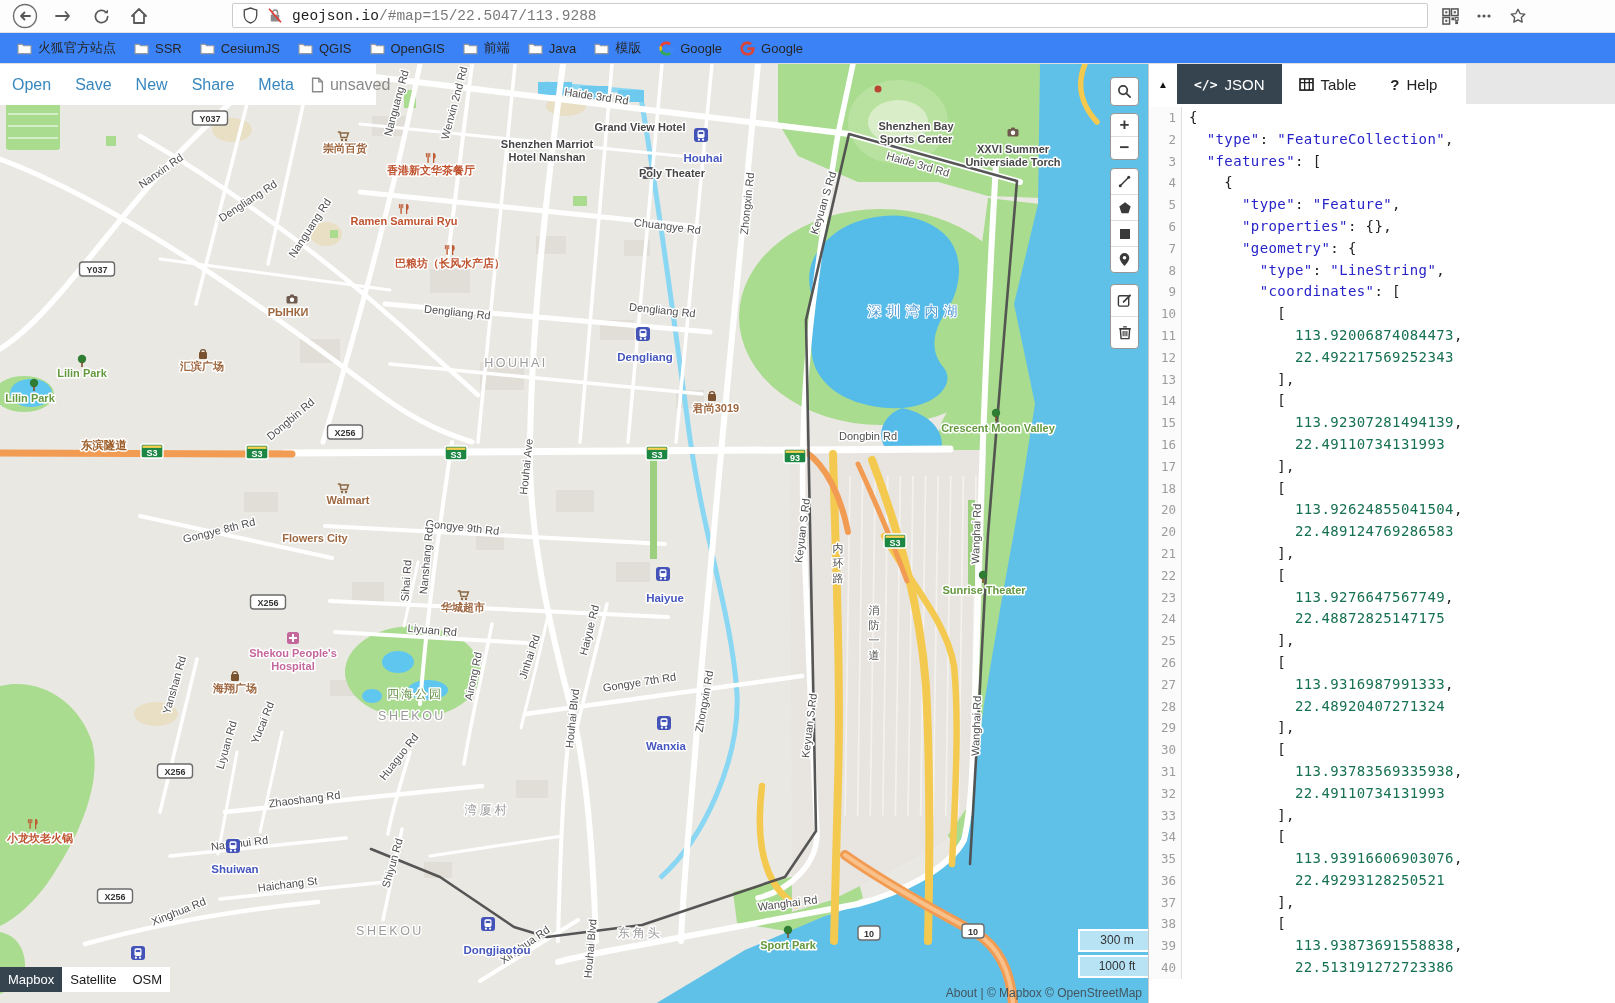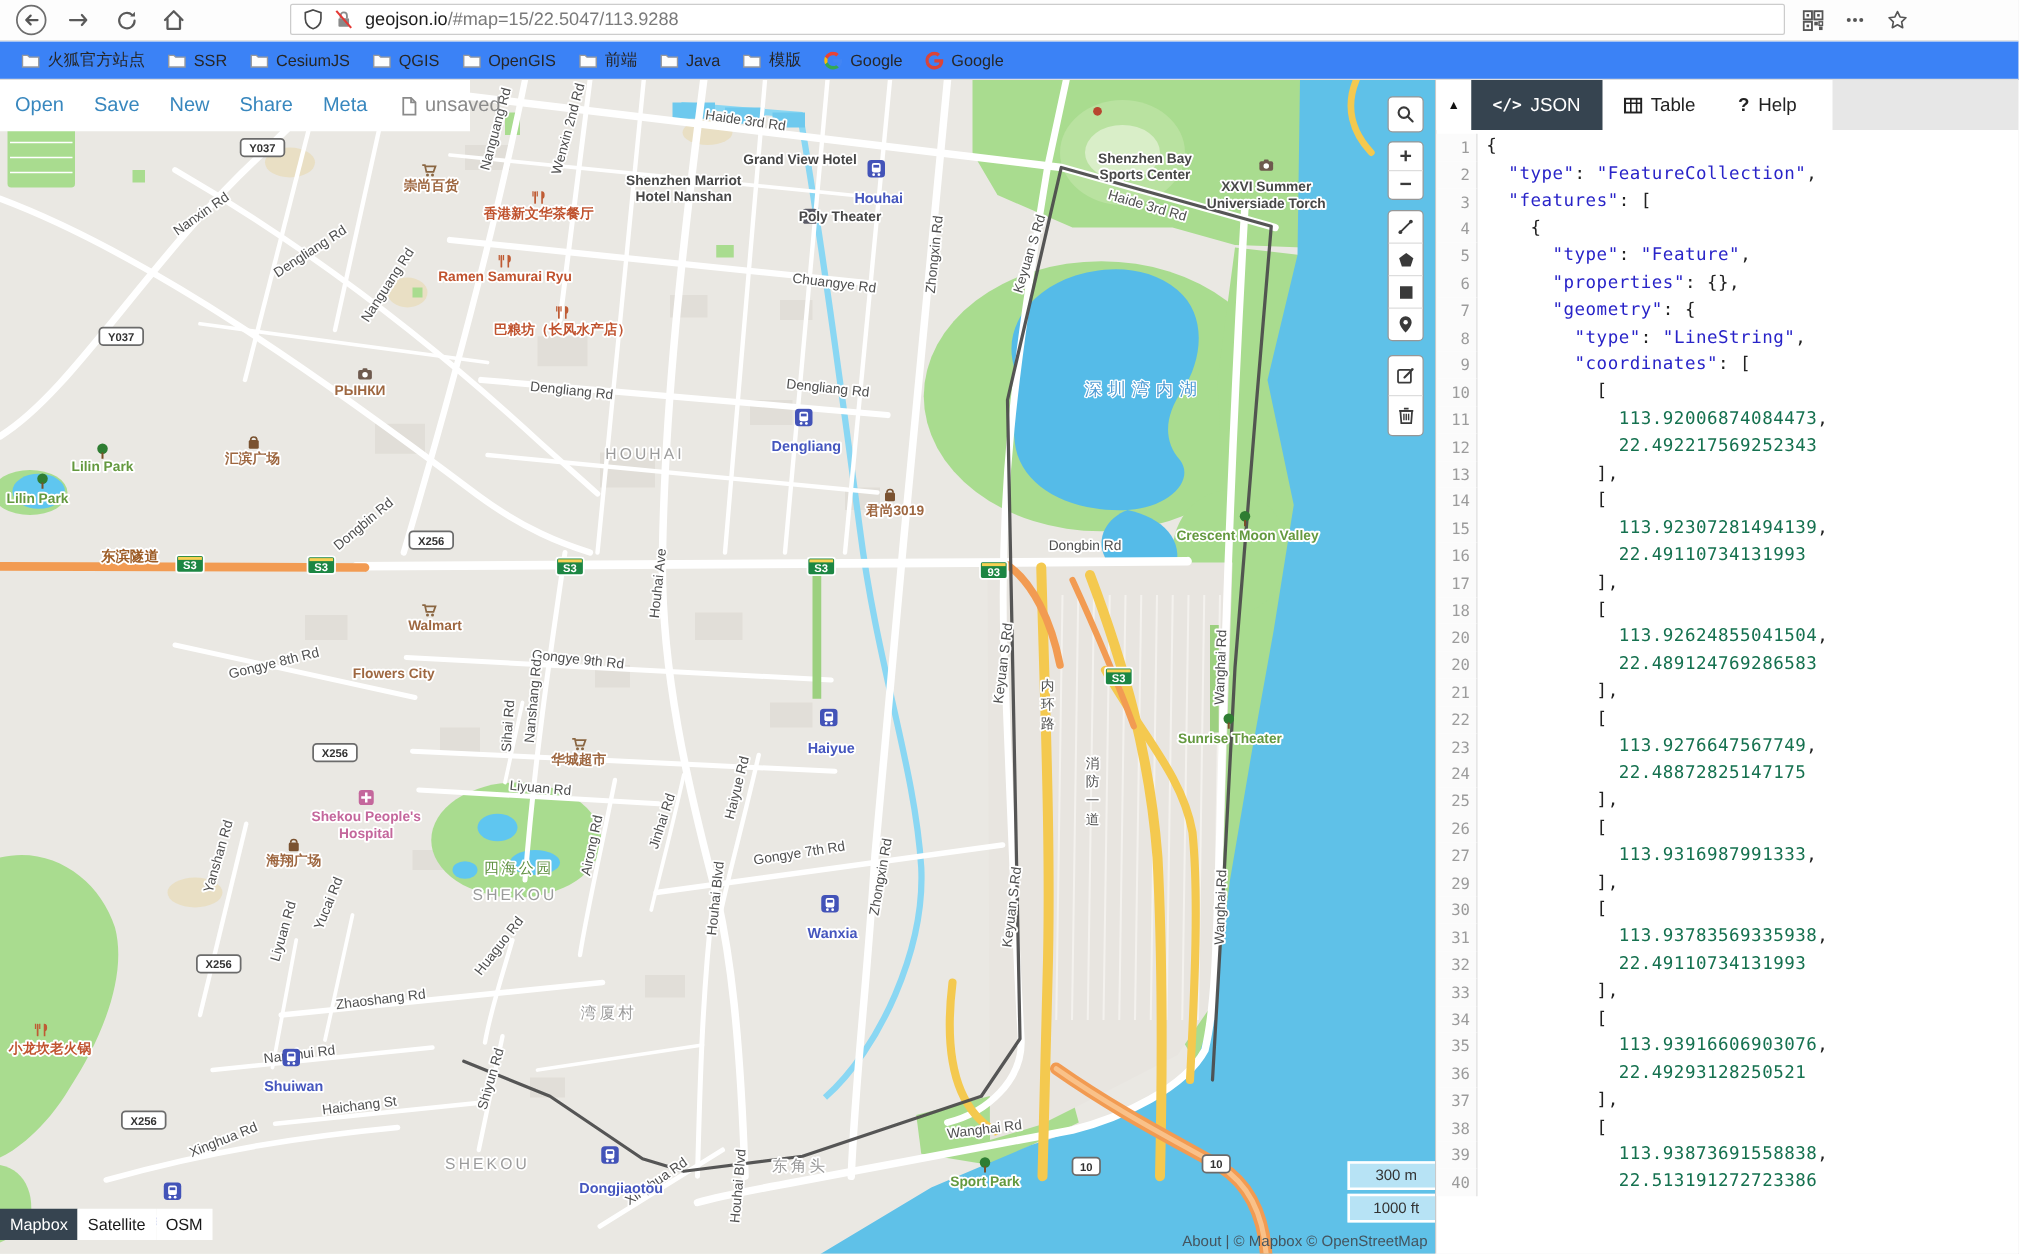--- a/index.html
+++ b/index.html
@@ -3,21 +3,21 @@
 <meta charset="utf-8">
 <style>
   html,body{margin:0;padding:0;background:#e9e9e9;}
   #page{position:relative;width:1615px;height:1003px;overflow:hidden;background:#fff;
         font-family:"Liberation Sans",sans-serif;-webkit-font-smoothing:antialiased;}
   
   #chrome-top{position:relative;height:32px;background:#fdfdfd;border-bottom:1px solid #e3e3e3;}
   .nav-btns{position:absolute;left:12px;top:0;height:32px;display:flex;align-items:center;gap:12px;}
   .navbtn{width:26px;height:26px;border:none;background:transparent;display:flex;align-items:center;justify-content:center;padding:0;color:#595959;}
   .navbtn svg{display:block;}
-  #url-bar{position:absolute;left:232px;top:3px;width:1196px;height:25px;background:#fff;border:1px solid #ccc;border-radius:2px;display:flex;align-items:center;box-sizing:border-box;padding-left:10px;}
+  #url-bar{position:absolute;left:232px;top:3px;width:1196px;height:25px;background:#fff;border:1px solid #ccc;border-radius:2px;display:flex;align-items:center;box-sizing:border-box;padding-left:10px;font-family:Liberation Mono, monospace;}
   #url-bar .ico{margin-right:9px;display:flex;align-items:center;}
   .url-domain{font-size:14.5px;color:#1d1d1d;}
   .url-path{font-size:14.5px;color:#7a7a7a;}
   #chrome-right{position:absolute;right:88px;top:0;height:32px;display:flex;align-items:center;gap:17px;color:#555;}
   #chrome-right .ico{display:flex;align-items:center;}
   
   #bookmarks-bar{height:30px;background:#3b82f6;border-bottom:1px solid #dedede;display:flex;align-items:center;padding-left:8px;}
   .bookmark{display:flex;align-items:center;gap:6px;padding:3px 9px;font-size:13px;color:#262626;white-space:nowrap;}
   .bookmark svg{display:block;}
   
@@ -30,21 +30,21 @@
   #map-svg text.area{font-size:12.5px;fill:#9B9B9B;letter-spacing:2.5px;}
   #map-svg text.waterlbl{font-size:14px;fill:#4E9BD4;letter-spacing:5px;stroke-width:2px;}
   #map-svg text.parklbl{font-size:12px;fill:#5F9141;letter-spacing:2px;}
   #map-svg text.poi{font-size:11px;font-weight:600;}
   #map-svg text.poi-dark{fill:#474747;} #map-svg text.poi-brown{fill:#9E6740;}
   #map-svg text.poi-red{fill:#C0532F;} #map-svg text.poi-green{fill:#64993F;}
   #map-svg text.poi-pink{fill:#C4679C;}
   #map-svg text.metro{fill:#4556BE;font-size:11.5px;font-weight:700;}
   #map-svg text.shield-txt{stroke:none;font-size:9px;font-weight:700;}
   
-  #gj-toolbar{position:absolute;left:0;top:0;width:376px;height:41px;background:#fff;display:flex;align-items:center;padding-left:12px;gap:27px;box-sizing:border-box;z-index:30;}
+  #gj-toolbar{position:absolute;left:0;top:0;width:376px;height:41px;background:#fff;display:flex;align-items:center;padding-left:12px;gap:17px;box-sizing:border-box;z-index:30;}
   .gj-link{font-size:16px;color:#3887BE;text-decoration:none;}
   #gj-status{display:flex;align-items:center;gap:6px;color:#8A8A8A;font-size:16px;}
   
   .mapctl{position:absolute;right:9px;width:29px;background:#fff;border:1px solid #979797;border-radius:4px;box-sizing:border-box;color:#3A3A3A;z-index:25;}
   .mapctl .cell{display:flex;align-items:center;justify-content:center;border-top:1px solid #ddd;}
   .mapctl .cell:first-child{border-top:none;}
   #ctl-search{top:13px;height:29px;} #ctl-search .cell{height:27px;}
   #ctl-zoom{top:49px;} #ctl-zoom .cell{height:22px;font-size:17px;font-weight:700;}
   #ctl-draw{top:104px;} #ctl-draw .cell{height:25px;}
   #ctl-edit{top:220px;} #ctl-edit .cell{height:31px;}
@@ -839,20 +839,24 @@
           </div>
           <div class="cm-row">
             <div class="cm-gut">26</div>
             <div class="cm-code">          [</div>
           </div>
           <div class="cm-row">
             <div class="cm-gut">27</div>
             <div class="cm-code">            <span class="tk-n">113.9316987991333</span>,</div>
           </div>
           <div class="cm-row">
+            <div class="cm-gut">28</div>
+            <div class="cm-code">            <span class="tk-n">22.48920407271324</span></div>
+          </div>
+          <div class="cm-row">
             <div class="cm-gut">29</div>
             <div class="cm-code">          ],</div>
           </div>
           <div class="cm-row">
             <div class="cm-gut">30</div>
             <div class="cm-code">          [</div>
           </div>
           <div class="cm-row">
             <div class="cm-gut">31</div>
             <div class="cm-code">            <span class="tk-n">113.93783569335938</span>,</div>

